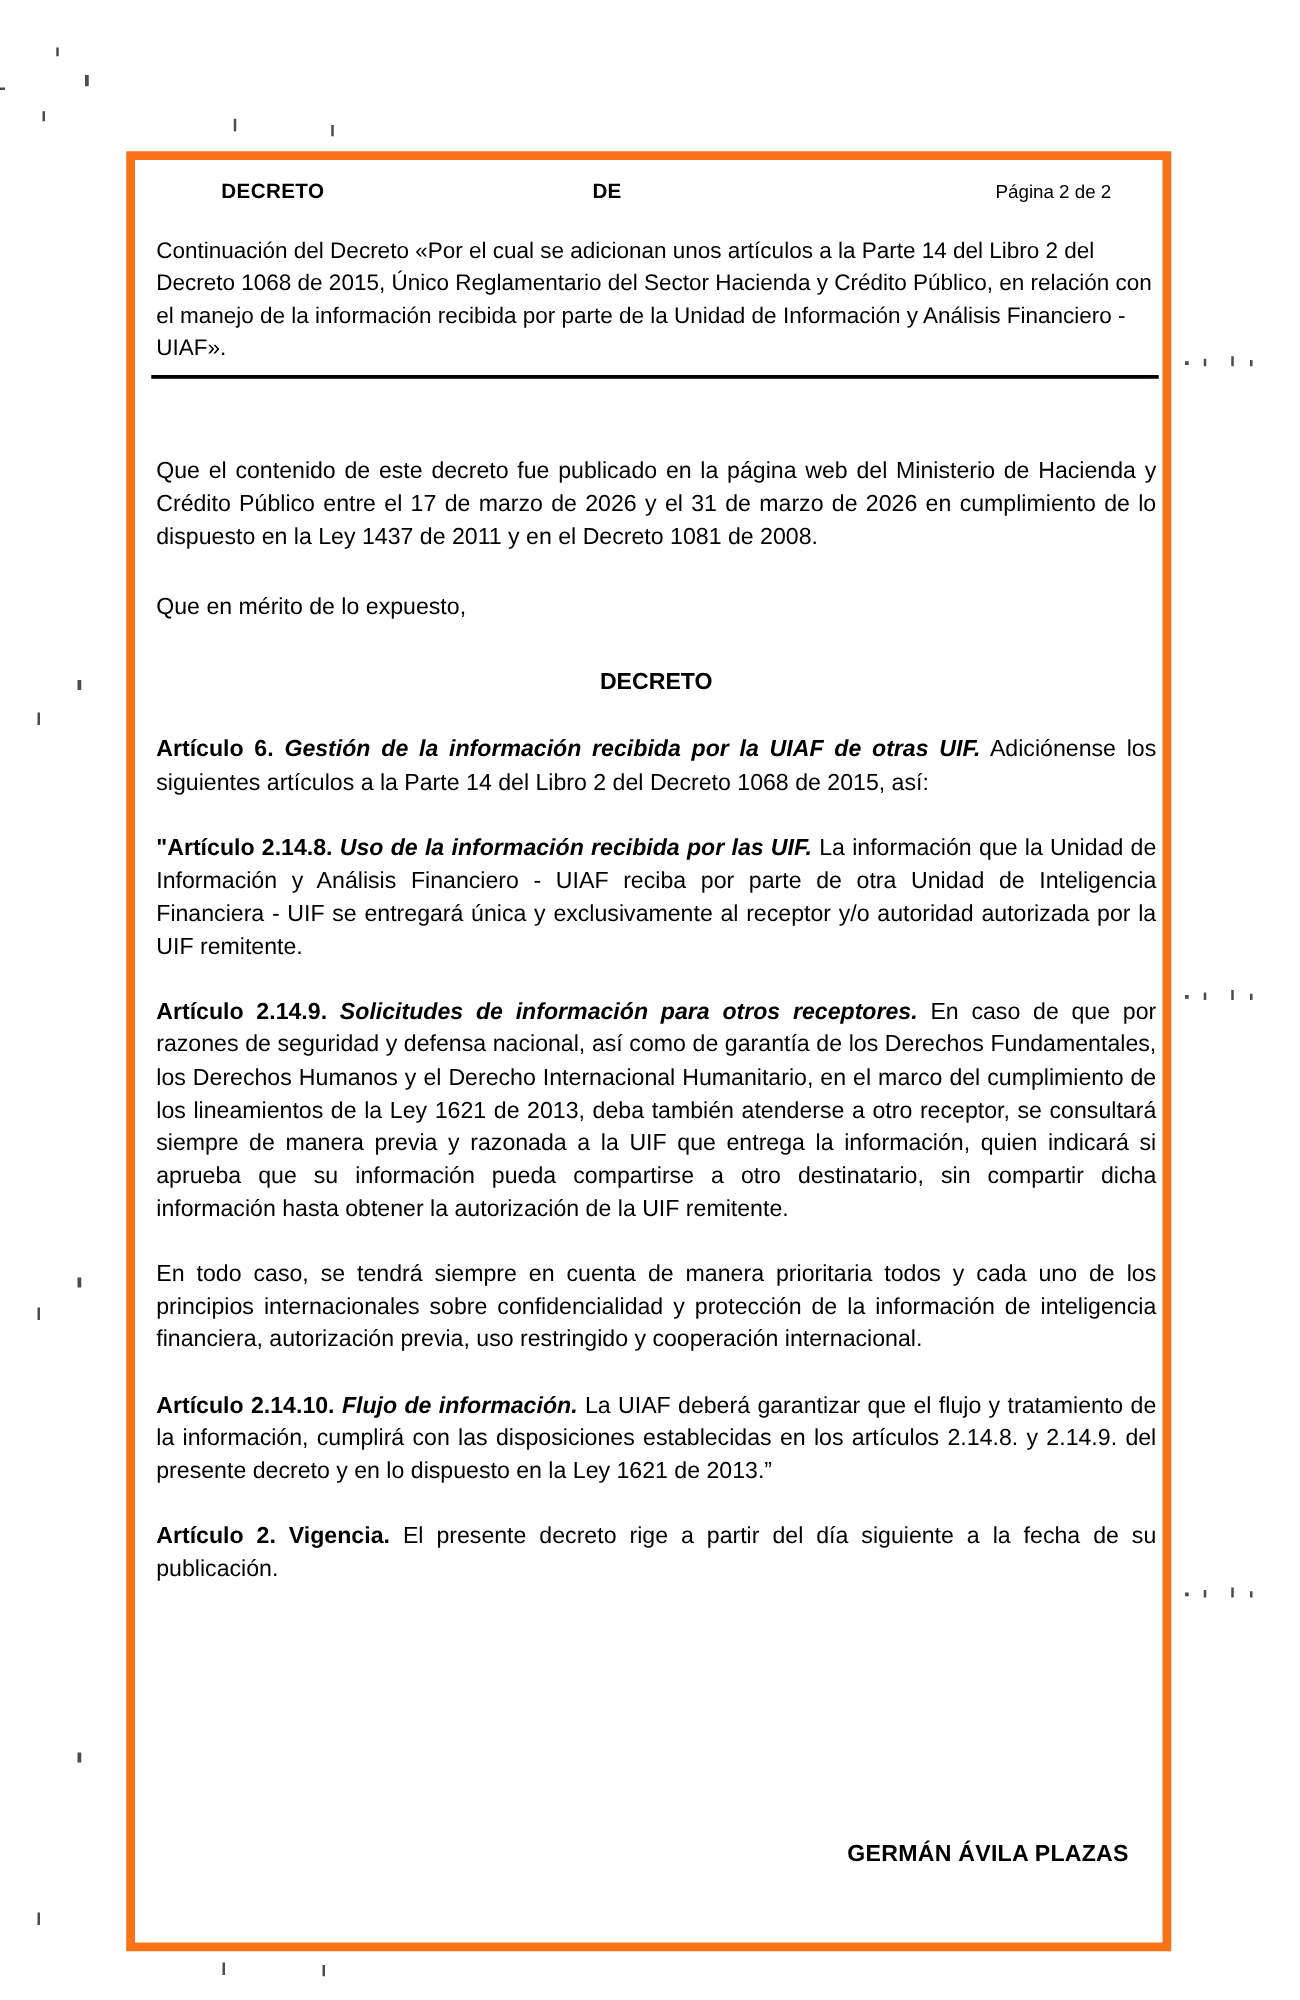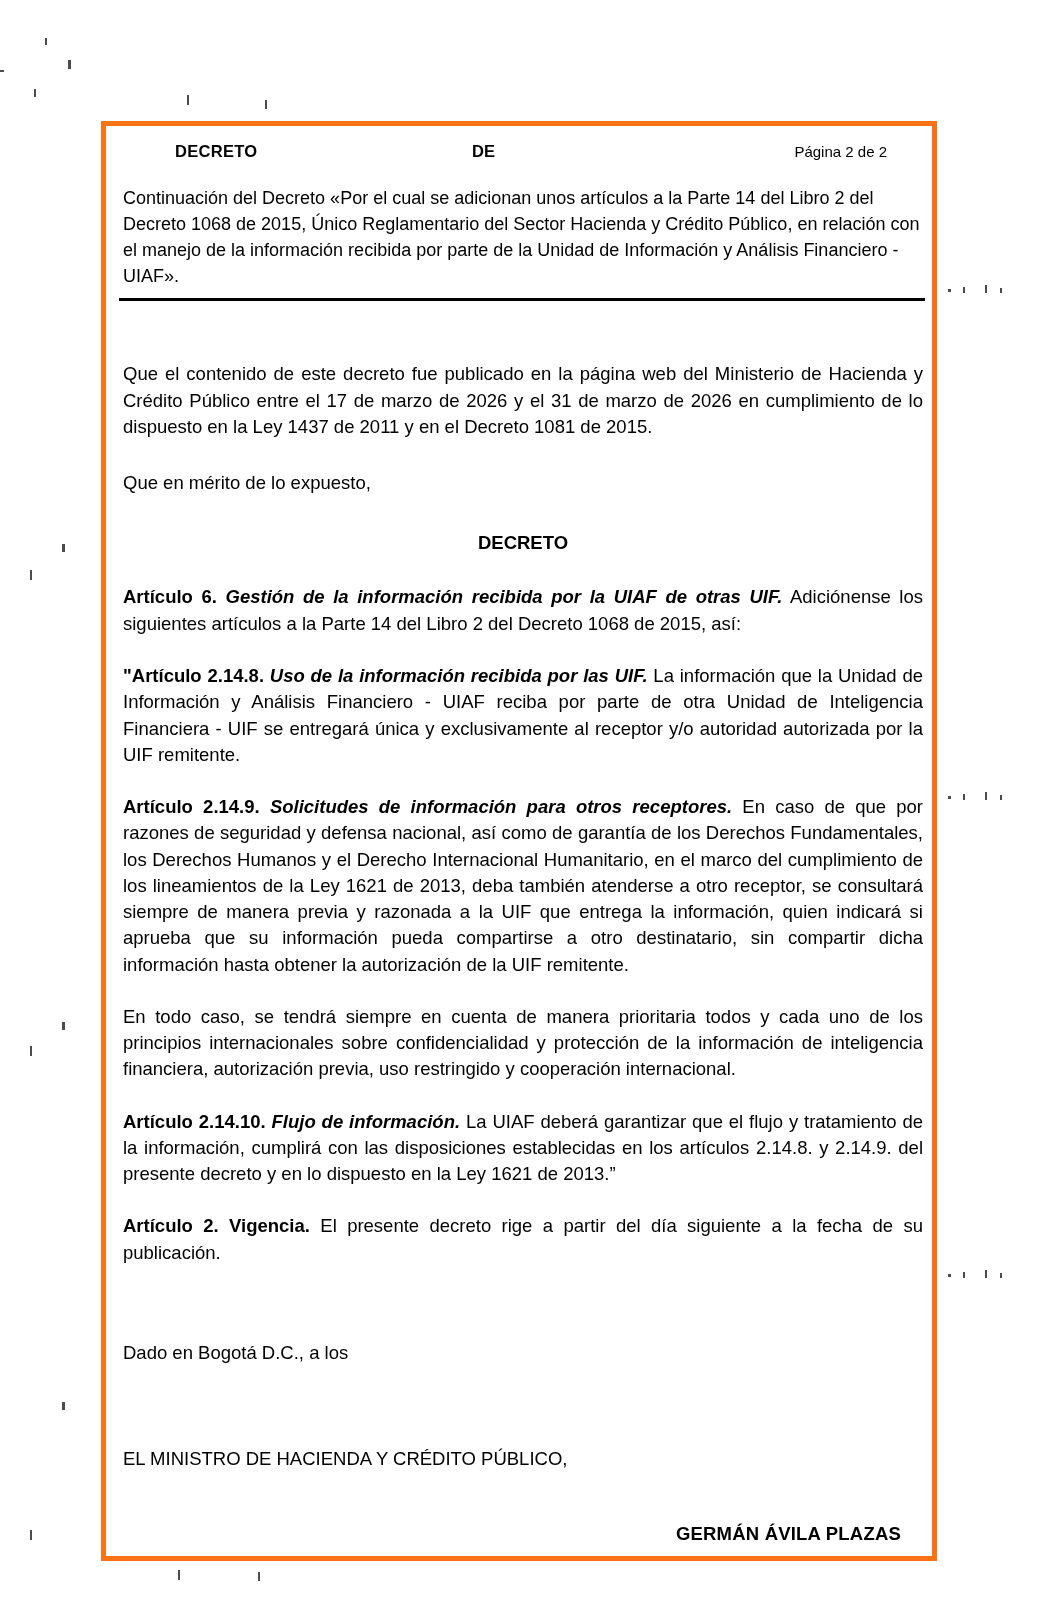--- a/index.html
+++ b/index.html
@@ -25,21 +25,21 @@
     pointer-events: none;
   }
 
   
   #page-frame {
     position: absolute;
     left: 101px;
     top: 121px;
     width: 836px;
     height: 1440px;
-    border: 5px solid #f97316;
+    border: 7px solid #f97316;
     background: #ffffff;
     box-sizing: border-box;
   }
 
   .inner {
     position: absolute;
     left: 11px;
     top: 6px;
     width: 812px;
     height: 1424px;
@@ -207,21 +207,21 @@
     </div>
 
     <div id="continuation">Continuación del Decreto «Por el cual se adicionan unos artículos a la Parte 14 del Libro 2 del Decreto 1068 de 2015, Único Reglamentario del Sector Hacienda y Crédito Público, en relación con el manejo de la información recibida por parte de la Unidad de Información y Análisis Financiero - UIAF».</div>
 
     <div id="header-rule"></div>
 
     <div class="body-wrap">
 
       <div class="sp-60"></div>
 
-      <p class="blk">Que el contenido de este decreto fue publicado en la página web del Ministerio de Hacienda y Crédito Público entre el 17 de marzo de 2026 y el 31 de marzo de 2026 en cumplimiento de lo dispuesto en la Ley 1437 de 2011 y en el Decreto 1081 de 2015.</p>
+      <p class="blk">Que el contenido de este decreto fue publicado en la página web del Ministerio de Hacienda y Crédito Público entre el 17 de marzo de 2026 y el 31 de marzo de 2026 en cumplimiento de lo dispuesto en la Ley 1437 de 2011 y en el Decreto 1081 de 2008.</p>
 
       <div class="sp-30"></div>
 
       <p class="blk">Que en mérito de lo expuesto,</p>
 
       <div class="sp-36"></div>
 
       <div class="centered">DECRETO</div>
 
       <div class="sp-30"></div>
@@ -256,25 +256,23 @@
 
       <p class="blk">
         <b class="art">Artículo 2. Vigencia.</b><span> El presente decreto rige a partir del día siguiente a la fecha de su publicación.</span>
       </p>
 
       <div class="sp-44"></div>
 
 
       <div class="sp-30"></div>
 
-      <div class="plain-left">Dado en Bogotá D.C., a los</div>
 
       <div class="sp-80"></div>
 
-      <div class="plain-left">EL MINISTRO DE HACIENDA Y CRÉDITO PÚBLICO,</div>
 
       <div class="sp-50"></div>
 
       <div class="right-name">GERMÁN ÁVILA PLAZAS</div>
 
     </div>
   </div>
 </div>
 
 </body></html>

